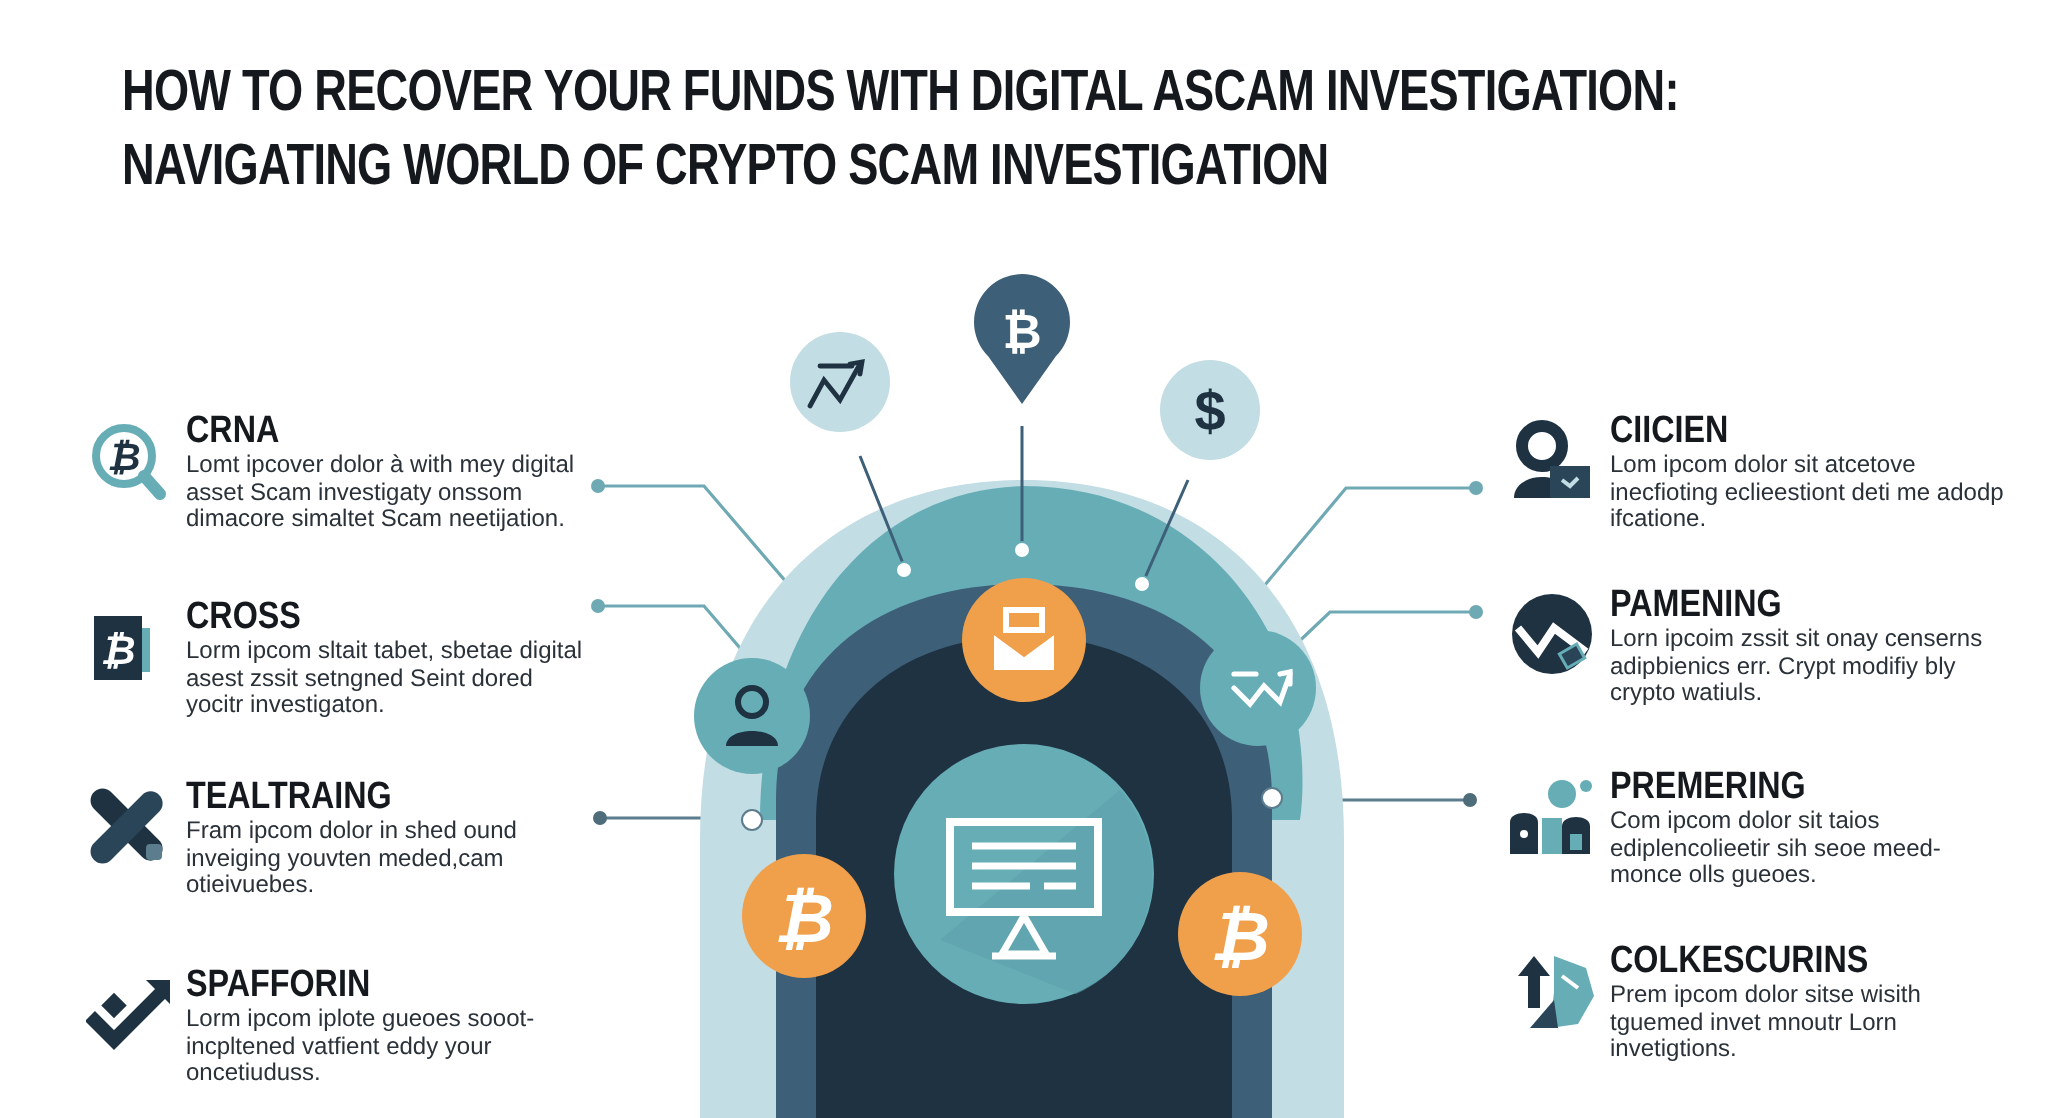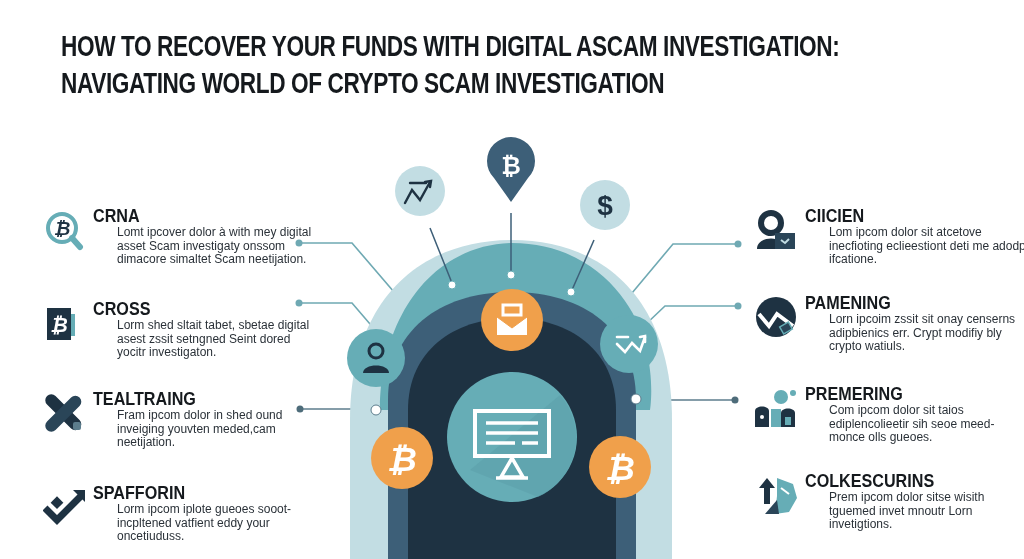--- a/index.html
+++ b/index.html
@@ -2,21 +2,21 @@
 <html><head>
 <meta charset="utf-8">
 <style>
   html,body{margin:0;padding:0;background:#ffffff;}
   body{width:1024px;height:559px;position:relative;overflow:hidden;font-family:"Liberation Sans",sans-serif;color:#1d2730;}
   .title{position:absolute;left:61px;top:28px;margin:0;font-family:"Liberation Sans",sans-serif;font-weight:700;
     font-size:29px;line-height:37px;letter-spacing:-0.5px;color:#15191d;transform:scaleX(0.78);transform-origin:left top;white-space:nowrap;}
   .item{position:absolute;width:240px;}
   .item .ico{position:absolute;left:0;top:4px;width:42px;height:42px;}
   .item .head{position:absolute;left:50px;top:0;font-weight:700;font-size:19px;line-height:22px;color:#15191d;transform:scaleX(0.85);transform-origin:left top;white-space:nowrap;}
-  .item .body{position:absolute;left:50px;top:21px;width:200px;font-size:12px;line-height:13.5px;color:#2a3138;margin-left:24px;}
+  .item .body{position:absolute;left:50px;top:21px;width:200px;font-size:12px;line-height:13.5px;color:#2a3138;}
   .item.right .ico{left:0;}
   svg{display:block;}
   .center{position:absolute;left:0;top:0;width:1024px;height:559px;}
 </style>
 </head>
 <body>
 
 <h1 class="title">
   <span>HOW TO RECOVER YOUR FUNDS WITH DIGITAL ASCAM INVESTIGATION:</span><br>
   <span>NAVIGATING WORLD OF CRYPTO SCAM INVESTIGATION</span>
@@ -144,31 +144,31 @@
   <div class="body">Lomt ipcover dolor à with mey digital asset Scam investigaty onssom dimacore simaltet Scam neetijation.</div>
 </div>
 
 <div class="item" style="left:43px;top:298px;">
   <svg class="ico" viewBox="0 0 42 42">
     <rect x="22" y="12" width="10" height="22" fill="#66adb6"></rect>
     <rect x="4" y="6" width="24" height="32" fill="#1e3242"></rect>
     <text x="16" y="30" text-anchor="middle" font-family="Liberation Sans, sans-serif" font-weight="700" font-style="italic" font-size="20" fill="#ffffff">₿</text>
   </svg>
   <div class="head">CROSS</div>
-  <div class="body">Lorm shed sltait tabet, sbetae digital asest zssit setngned Seint dored yocitr investigaton.</div>
+  <div class="body">Lorm ipcom sltait tabet, sbetae digital asest zssit setngned Seint dored yocitr investigaton.</div>
 </div>
 
 <div class="item" style="left:43px;top:388px;">
   <svg class="ico" viewBox="0 0 42 42">
     <rect x="-3" y="15" width="46" height="12" rx="6" fill="#1e3242" transform="rotate(45 21 21)"></rect>
     <rect x="-3" y="15" width="46" height="12" rx="6" fill="#2a4558" transform="rotate(-45 21 21)"></rect>
     <rect x="30" y="30" width="8" height="8" rx="2" fill="#5c7d8d"></rect>
   </svg>
   <div class="head">TEALTRAING</div>
-  <div class="body">Fram ipcom dolor in shed ound inveiging youvten meded,cam neetijation.</div>
+  <div class="body">Fram ipcom dolor in shed ound inveiging youvten meded,cam otieivuebes.</div>
 </div>
 
 <div class="item" style="left:43px;top:482px;">
   <svg class="ico" viewBox="0 0 42 42">
     <path d="M2,22 L14,34 L38,10" fill="none" stroke="#1e3242" stroke-width="7"></path>
     <path d="M30,4 L42,4 L42,16 Z" fill="#1e3242"></path>
     <rect x="10" y="12" width="9" height="9" fill="#1e3242" transform="rotate(45 14 16)"></rect>
   </svg>
   <div class="head">SPAFFORIN</div>
   <div class="body">Lorm ipcom iplote gueoes sooot-incpltened vatfient eddy your oncetiuduss.</div>

